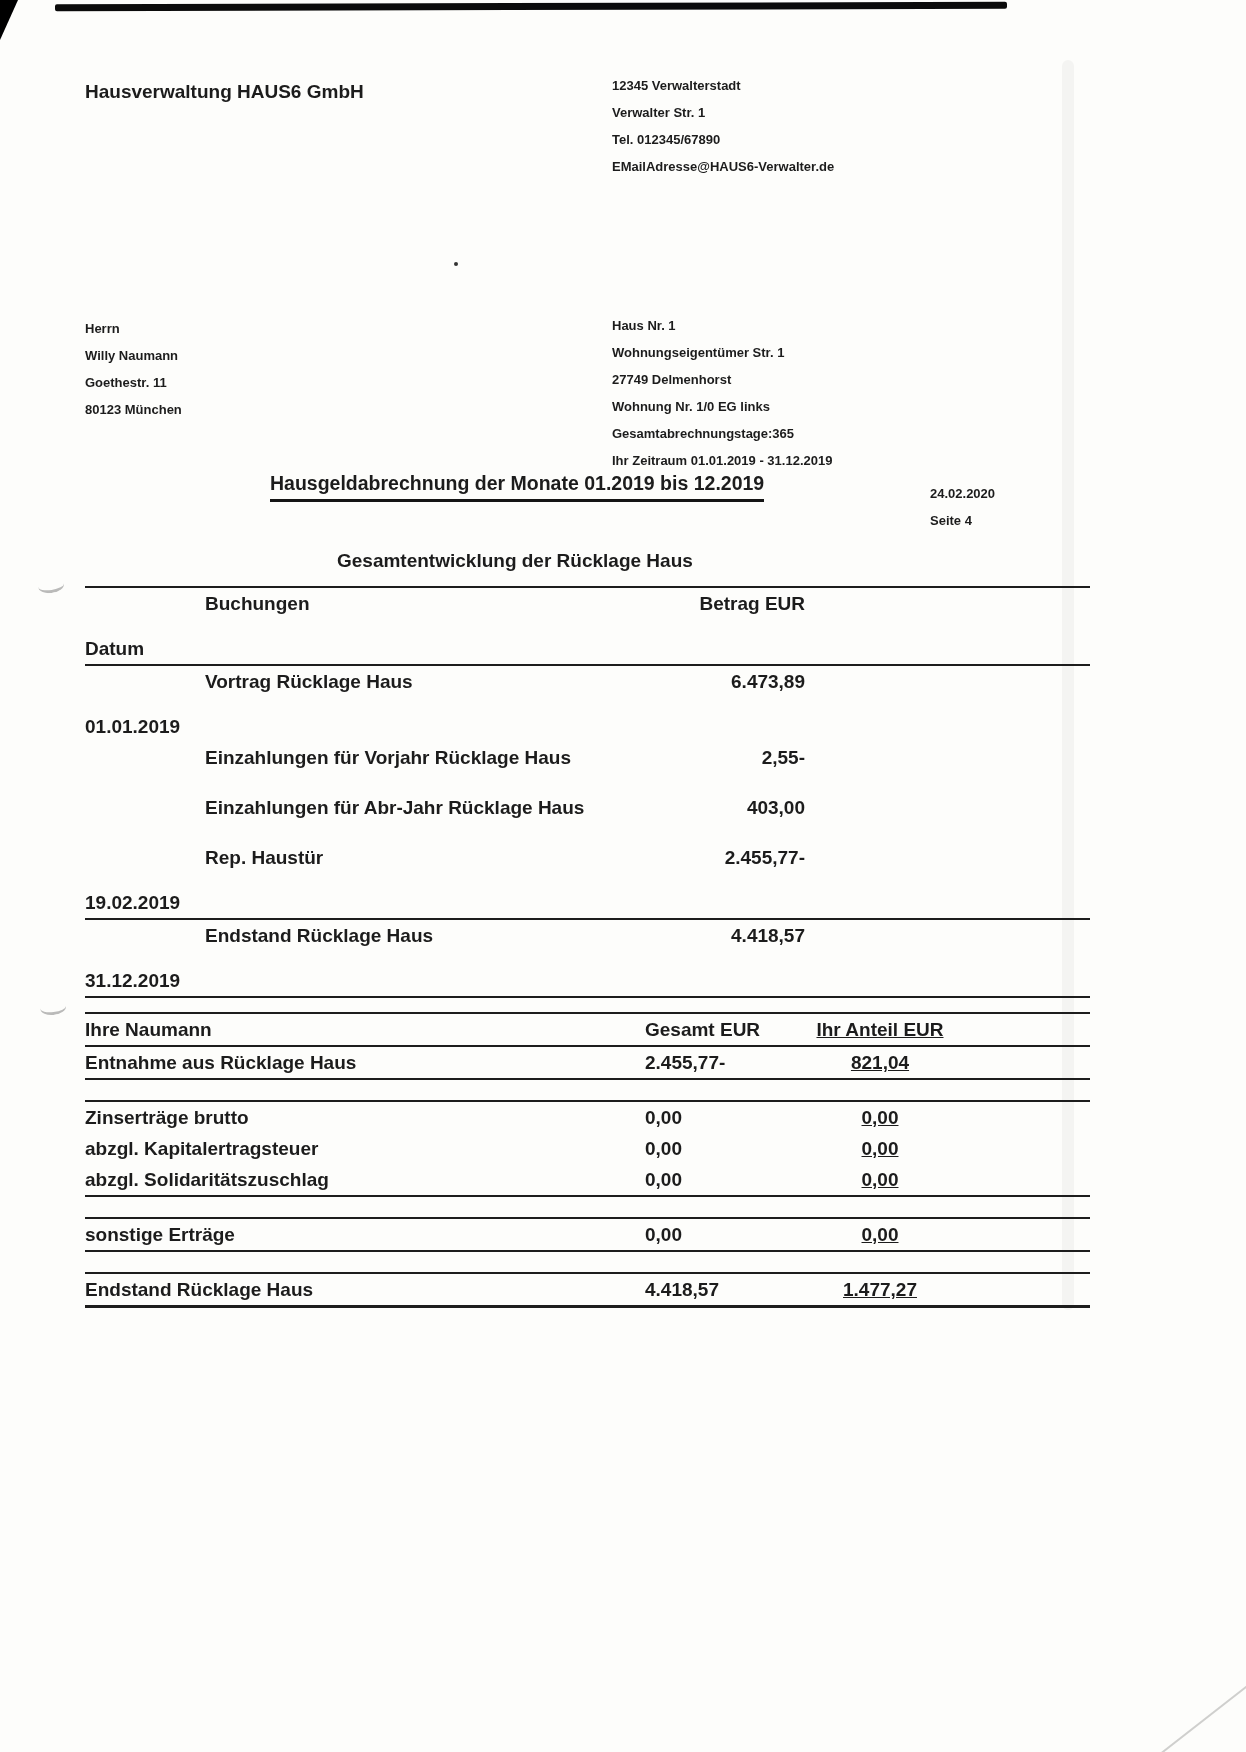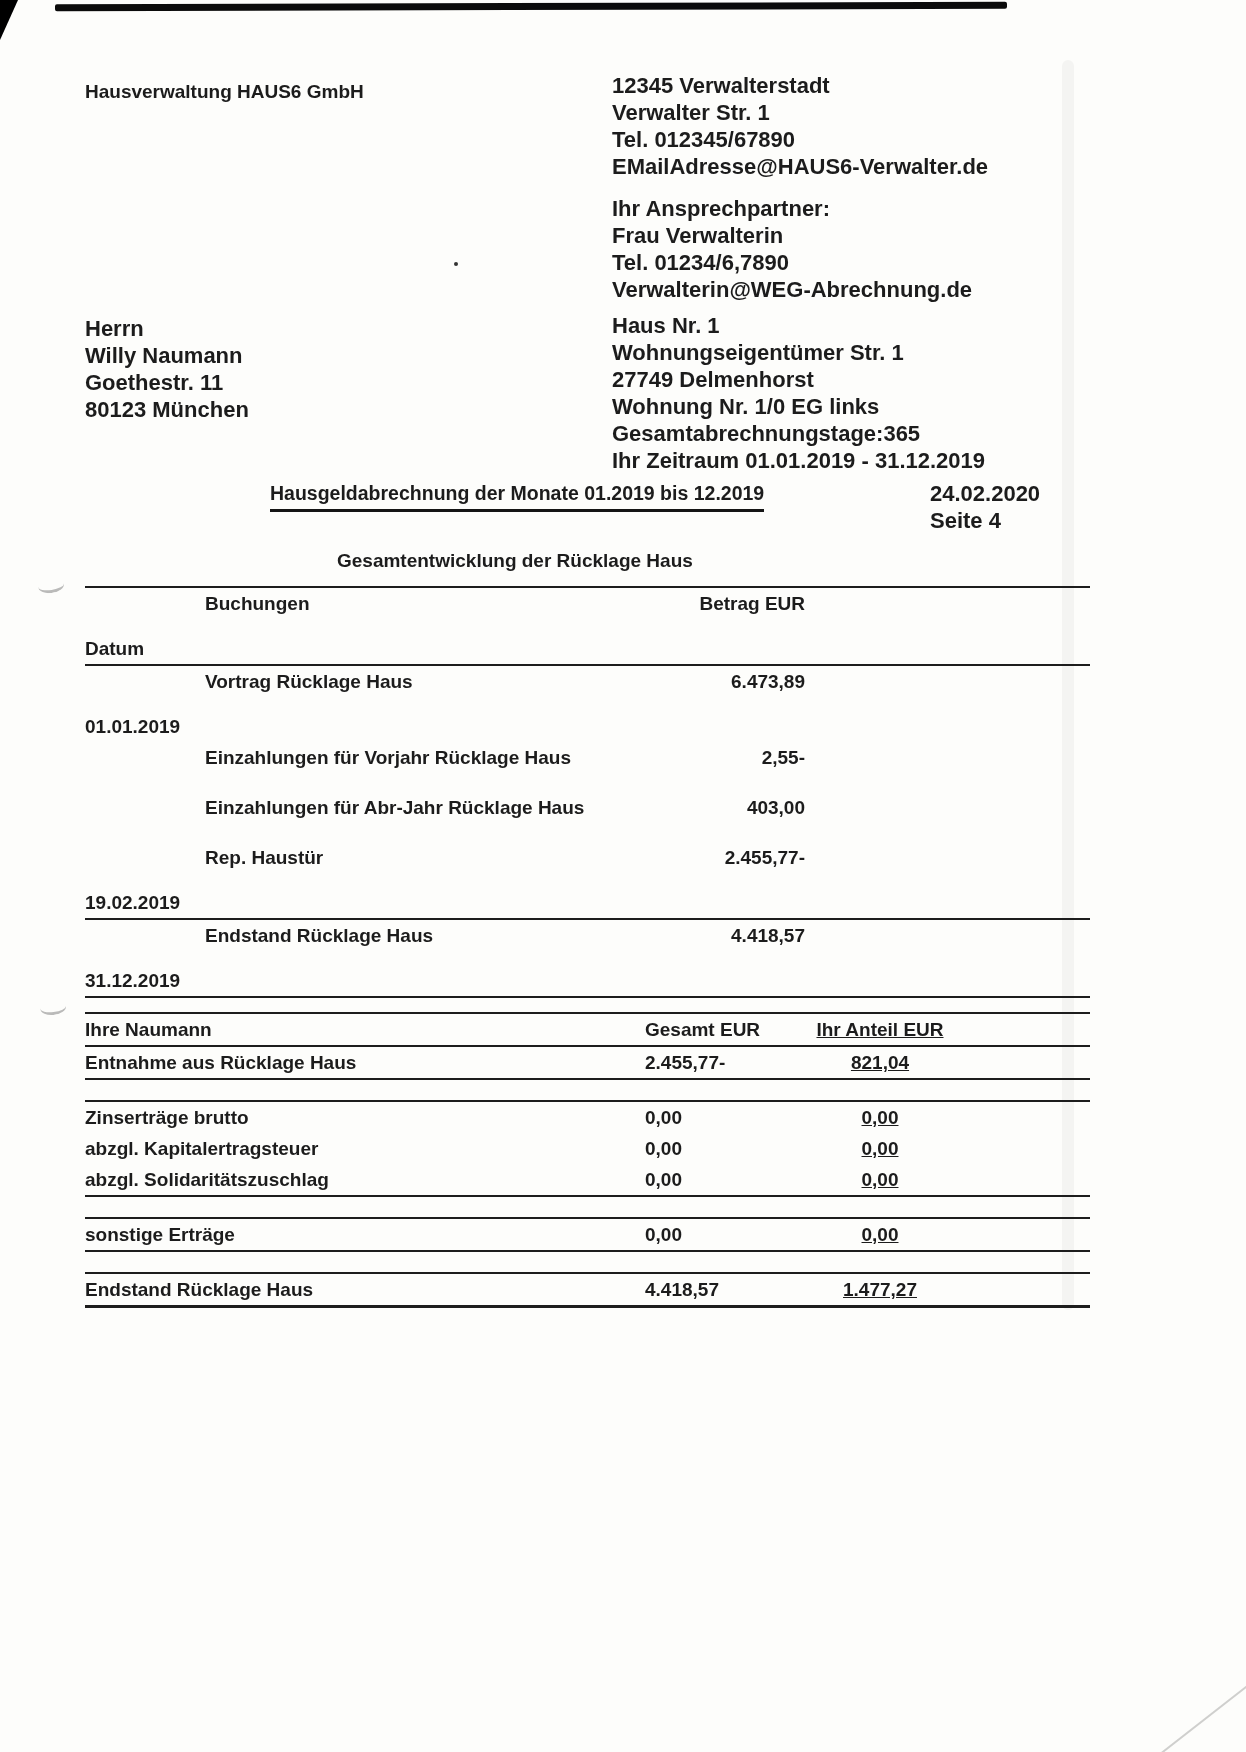--- a/index.html
+++ b/index.html
@@ -17,29 +17,29 @@
   
   .top-bar { position: absolute; left: 55px; top: 3px; width: 952px; height: 7px; background: #0b0b0b; transform: rotate(-0.15deg); border-radius: 2px; }
   .corner-mark { position: absolute; left: 0; top: 0; width: 18px; height: 40px; background: #000; clip-path: polygon(0 0, 100% 0, 0 100%); }
   .pencil-mark { position: absolute; width: 26px; height: 12px; border-bottom: 3px solid rgba(120,120,120,0.5); border-radius: 50%; }
   .pm1 { left: 38px; top: 578px; transform: rotate(-8deg); }
   .pm2 { left: 40px; top: 1000px; transform: rotate(-6deg); }
   .right-strip { position: absolute; left: 1062px; top: 60px; width: 12px; height: 1250px; background: rgba(0,0,0,0.035); border-radius: 6px; }
   .curl-line { position: absolute; left: 1140px; top: 1718px; width: 130px; height: 2px; background: rgba(0,0,0,0.18); transform: rotate(-38deg); }
   .stray-dot { position: absolute; left: 454px; top: 262px; width: 4px; height: 4px; background: rgba(0,0,0,0.8); border-radius: 50%; }
 
-  .txt { font-size: 22px; line-height: 27px; }
+  .txt { font-size: 13px; line-height: 27px; }
 
   .company { position: absolute; left: 85px; top: 78px; font-size: 19px; }
   .sender-address { position: absolute; left: 612px; top: 72px; }
   .contact-block { position: absolute; left: 612px; top: 195px; }
   .recipient-block { position: absolute; left: 85px; top: 315px; }
   .property-block { position: absolute; left: 612px; top: 312px; }
 
-  .doc-title { position: absolute; left: 270px; top: 482px; font-size: 19.5px; padding-bottom: 4px; border-bottom: 3px solid #151515; }
+  .doc-title { position: absolute; left: 270px; top: 472px; font-size: 19.5px; padding-bottom: 4px; border-bottom: 3px solid #151515; }
   .date-block { position: absolute; left: 930px; top: 480px; }
 
   .table-area { position: absolute; left: 85px; top: 548px; width: 1005px; font-size: 19px; line-height: 26px; }
   .section-title { padding-left: 252px; padding-bottom: 12px; }
   .rule { border-top: 2.5px solid #1d1d1d; height: 0; }
   .rule.thick { border-top-width: 3px; }
   .row { display: flex; padding: 3px 0 2px 0; }
   .t1-datum { width: 120px; margin-top: 45px; }
   .t1-buch { flex: 1; }
   .t1-betrag { width: 160px; text-align: right; }
@@ -66,26 +66,20 @@
 
   <div class="company txt">Hausverwaltung HAUS6 GmbH</div>
 
   <div class="sender-address txt">
     <div>12345 Verwalterstadt</div>
     <div>Verwalter Str. 1</div>
     <div>Tel. 012345/67890</div>
     <div>EMailAdresse@HAUS6-Verwalter.de</div>
   </div>
 
-  <div class="contact-block txt">
-    <div>Ihr Ansprechpartner:</div>
-    <div>Frau Verwalterin</div>
-    <div>Tel. 01234/6,7890</div>
-    <div>Verwalterin@WEG-Abrechnung.de</div>
-  </div>
 
   <div class="recipient-block txt">
     <div>Herrn</div>
     <div>Willy Naumann</div>
     <div>Goethestr. 11</div>
     <div>80123 München</div>
   </div>
 
   <div class="property-block txt">
     <div>Haus Nr. 1</div>

